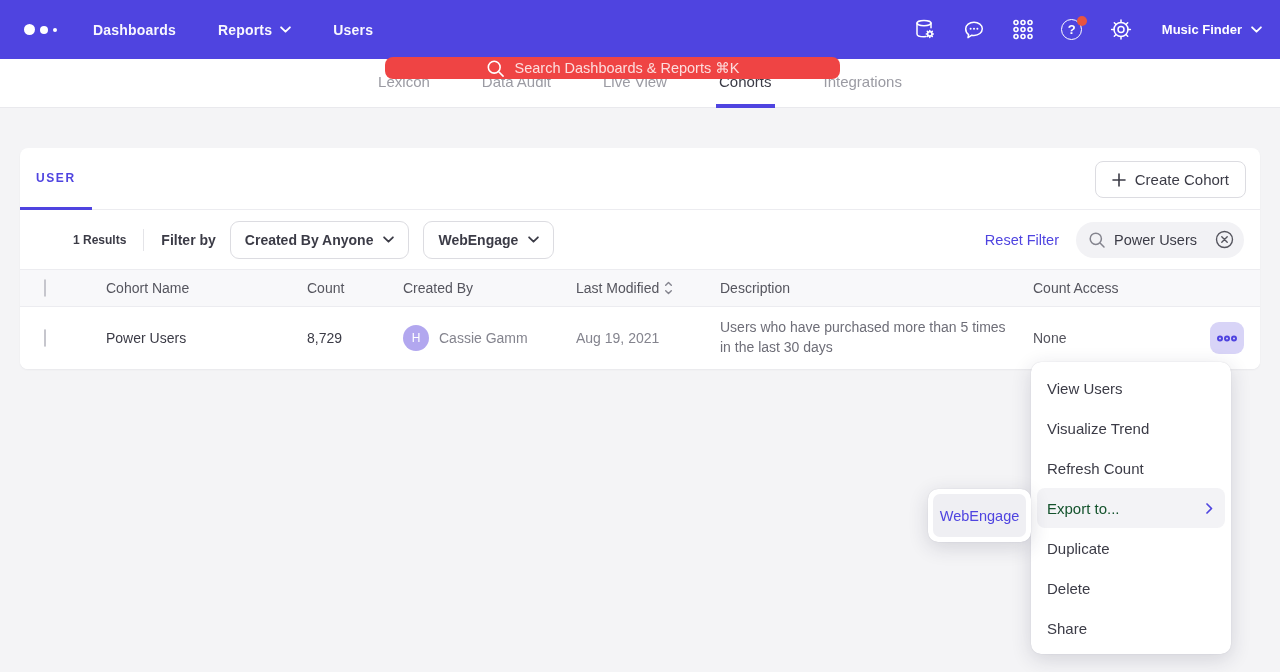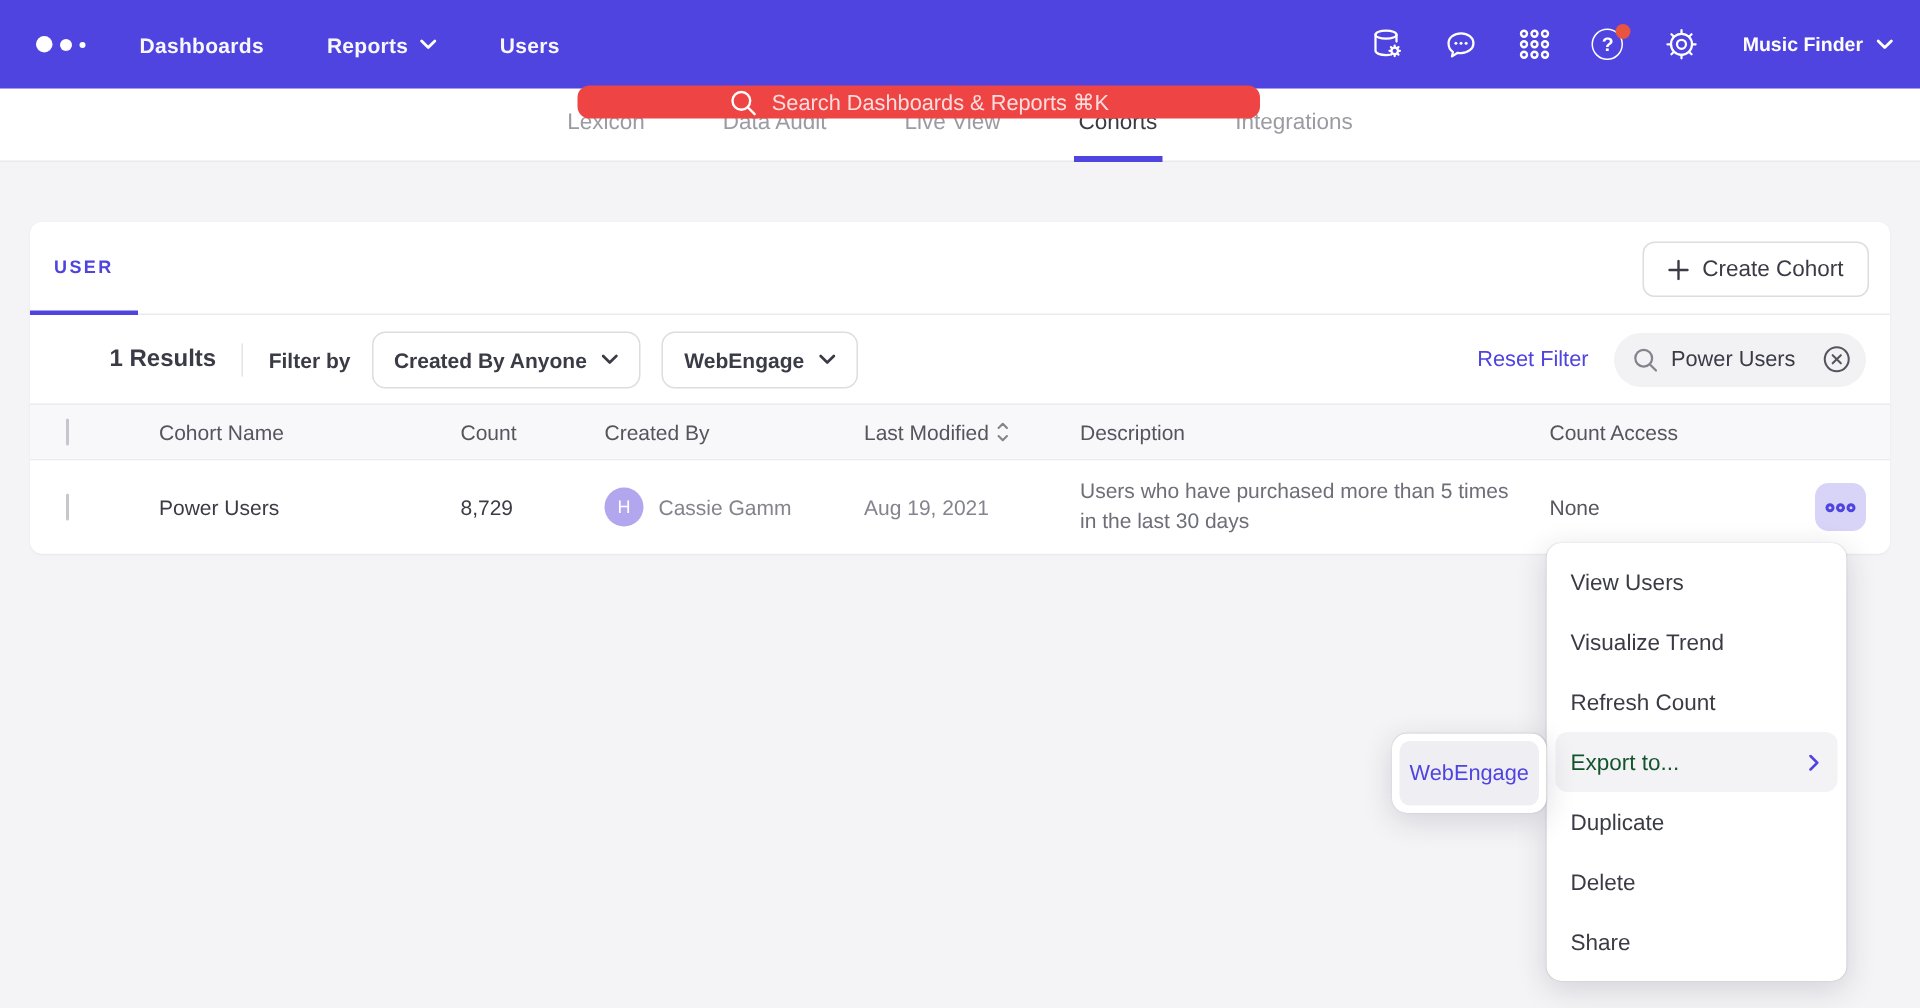--- a/index.html
+++ b/index.html
@@ -60,21 +60,21 @@
     border-bottom:3px solid #4f44e0; cursor:pointer;
   }
   .create-btn {
     position:absolute; right:14px; top:13px; height:37px;
     background:#fff; border:1px solid #dcdce1; border-radius:8px;
     display:flex; align-items:center; gap:9px; padding:0 16px;
     font-family:inherit; font-size:15px; color:#3b3b46; cursor:pointer;
   }
 
   .filter-bar { height:59px; display:flex; align-items:center; padding:0 16px 0 53px; }
-  .results-count { font-size:16px; font-weight:700; color:#3b3b46; }
+  .results-count { font-size:12px; font-weight:700; color:#3b3b46; }
   .v-divider { width:1px; height:22px; background:#e4e4e8; margin:0 17px; }
   .filter-by { font-size:14px; font-weight:700; color:#3b3b46; margin-right:14px; }
   .dropdown {
     height:38px; border:1px solid #dcdce1; border-radius:9px; background:#fff;
     display:flex; align-items:center; gap:10px; padding:0 14px;
     font-family:inherit; font-size:14px; font-weight:700; color:#3b3b46; cursor:pointer; margin-right:14px;
   }
   .reset-link { margin-left:auto; font-size:14.5px; color:#4f44e0; cursor:pointer; white-space:nowrap; }
   .cohort-search {
     margin-left:17px; margin-right:0; width:168px; height:36px; background:#f2f2f5;

